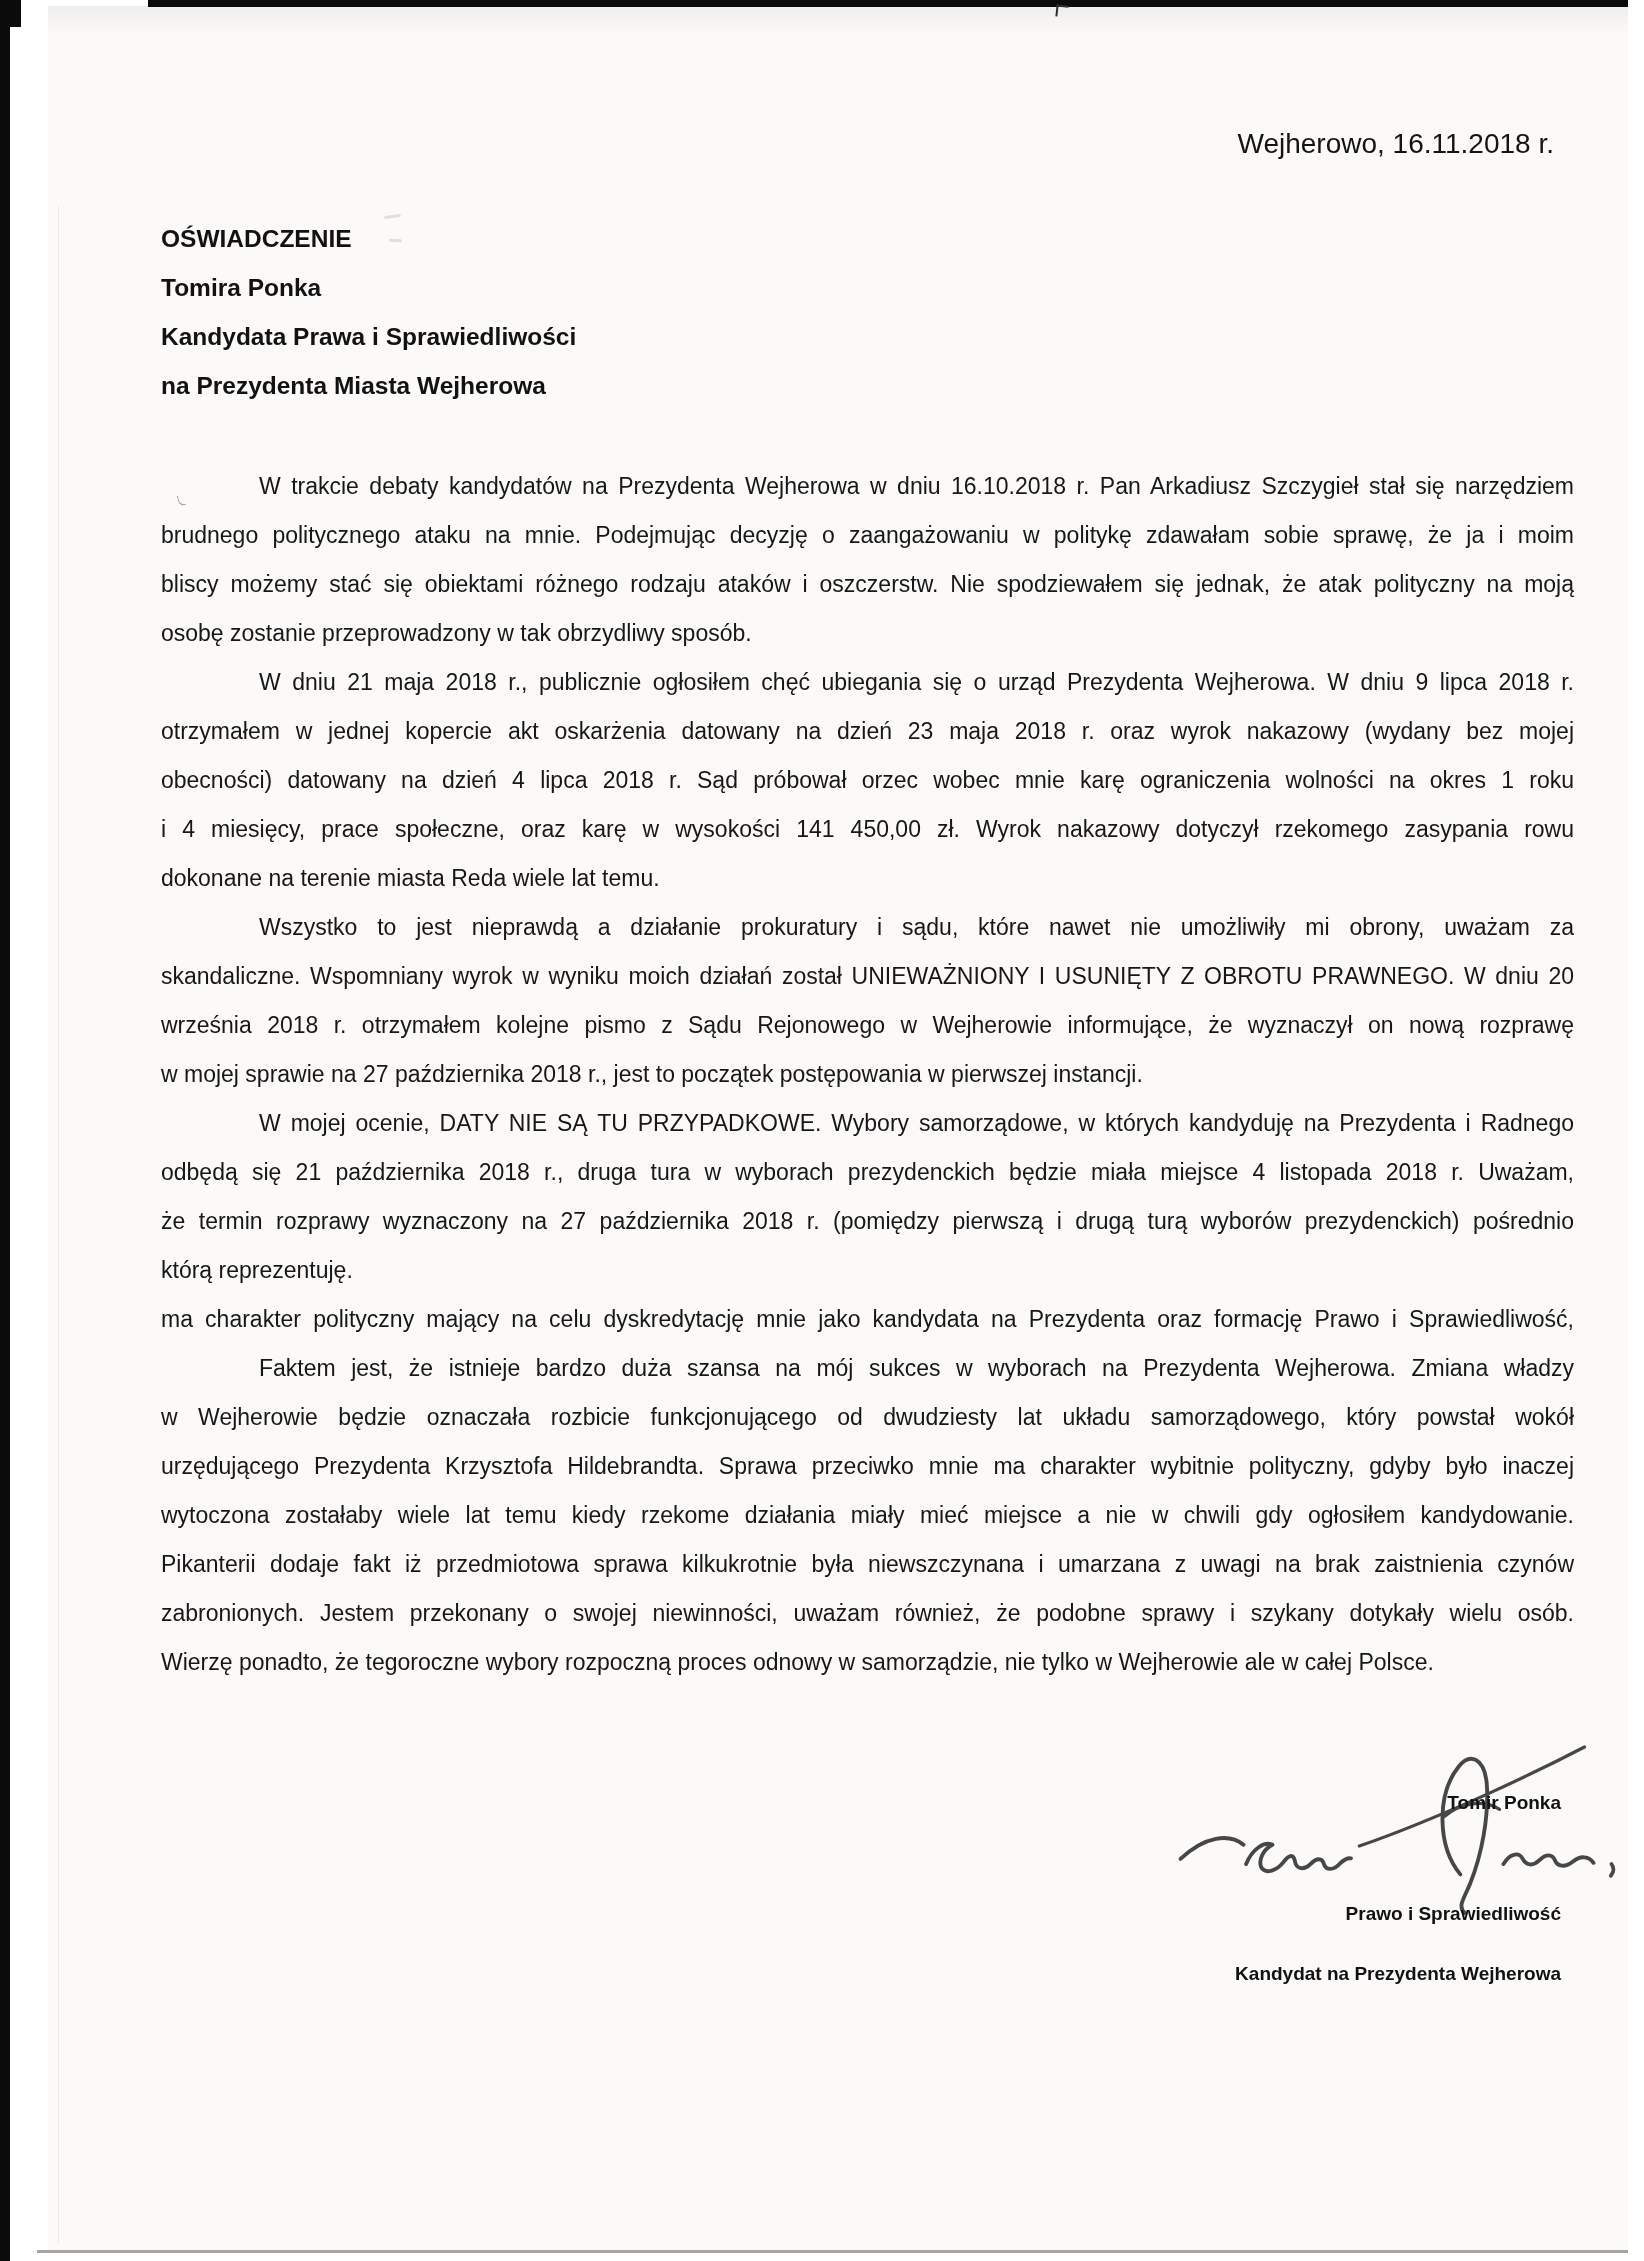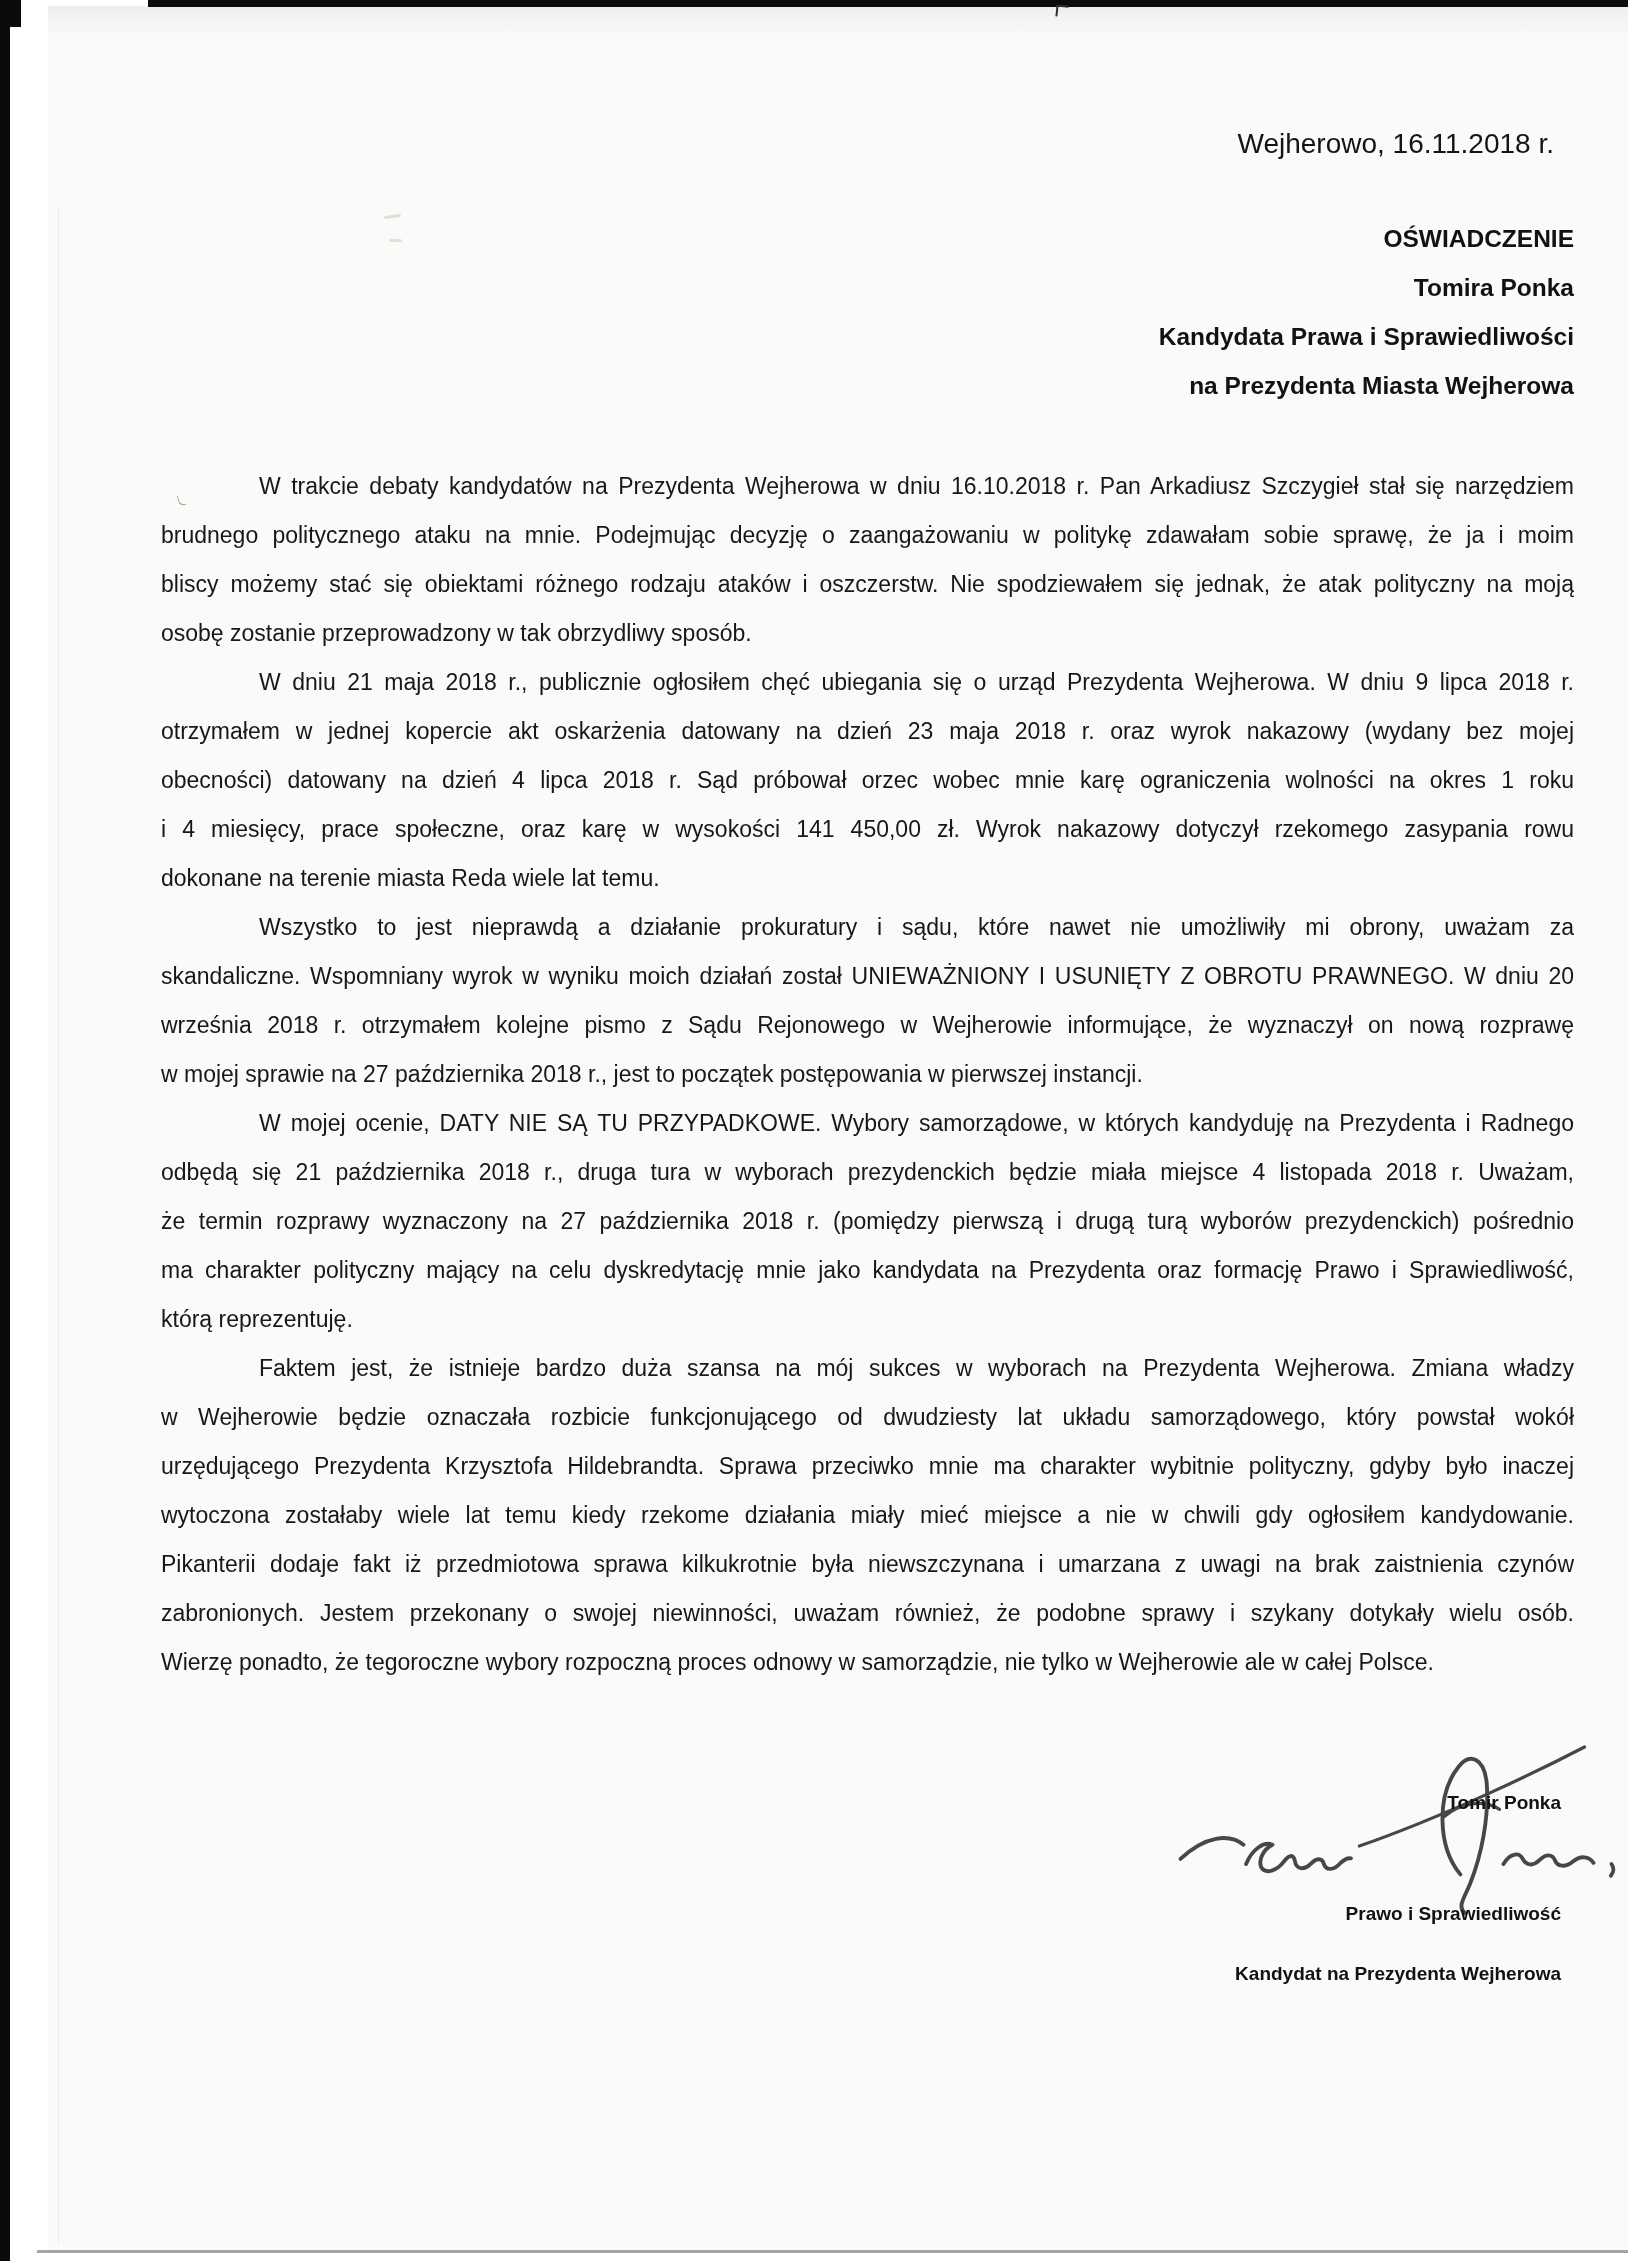--- a/index.html
+++ b/index.html
@@ -46,21 +46,21 @@
   .smudge{position:absolute;background:#e0dfdc;border-radius:1.9px;}
   .smudge.s1{left:384px;top:215px;width:17px;height:3.2px;transform:rotate(-8deg);}
   .smudge.s2{left:389px;top:239px;width:13px;height:2.6px;transform:rotate(4deg);}
   
   .date{
     position:absolute;top:128px;right:74px;
     font-size:28px;line-height:32px;color:#141414;
   }
   
   .titleblock{position:absolute;left:161px;top:214px;width:1413px;}
-  .tl{height:49px;line-height:49px;text-align:right;font-weight:700;font-size:24.5px;color:#121212;}
+  .tl{height:49px;line-height:49px;text-align:left;font-weight:700;font-size:24.5px;color:#121212;}
   
   .bodycol{position:absolute;left:161px;top:462px;width:1413px;}
   .para{display:block;}
   .ln{
     height:49px;line-height:49px;font-size:23px;color:#171717;
     text-align:justify;text-align-last:justify;
     overflow:hidden;white-space:normal;
   }
   .ln.fst{text-indent:98px;}
   .ln.end{text-align:center;text-align-last:left;}
@@ -116,22 +116,22 @@
     <div class="para">
         <div class="ln fst">Wszystko to jest nieprawdą a działanie prokuratury i sądu, które nawet nie umożliwiły mi obrony, uważam za</div>
         <div class="ln">skandaliczne. Wspomniany wyrok w wyniku moich działań został UNIEWAŻNIONY I USUNIĘTY Z OBROTU PRAWNEGO. W dniu 20</div>
         <div class="ln">września 2018 r. otrzymałem kolejne pismo z Sądu Rejonowego w Wejherowie informujące, że wyznaczył on nową rozprawę</div>
         <div class="ln end">w mojej sprawie na 27 października 2018 r., jest to początek postępowania w pierwszej instancji.</div>
       </div>
     <div class="para">
         <div class="ln fst">W mojej ocenie, DATY NIE SĄ TU PRZYPADKOWE. Wybory samorządowe, w których kandyduję na Prezydenta i Radnego</div>
         <div class="ln">odbędą się 21 października 2018 r., druga tura w wyborach prezydenckich będzie miała miejsce 4 listopada 2018 r. Uważam,</div>
         <div class="ln">że termin rozprawy wyznaczony na 27 października 2018 r. (pomiędzy pierwszą i drugą turą wyborów prezydenckich) pośrednio</div>
+        <div class="ln end">którą reprezentuję.</div>
         <div class="ln">ma charakter polityczny mający na celu dyskredytację mnie jako kandydata na Prezydenta oraz formację Prawo i Sprawiedliwość,</div>
-        <div class="ln end">którą reprezentuję.</div>
       </div>
     <div class="para">
         <div class="ln fst">Faktem jest, że istnieje bardzo duża szansa na mój sukces w wyborach na Prezydenta Wejherowa. Zmiana władzy</div>
         <div class="ln">w Wejherowie będzie oznaczała rozbicie funkcjonującego od dwudziesty lat układu samorządowego, który powstał wokół</div>
         <div class="ln">urzędującego Prezydenta Krzysztofa Hildebrandta. Sprawa przeciwko mnie ma charakter wybitnie polityczny, gdyby było inaczej</div>
         <div class="ln">wytoczona zostałaby wiele lat temu kiedy rzekome działania miały mieć miejsce a nie w chwili gdy ogłosiłem kandydowanie.</div>
         <div class="ln">Pikanterii dodaje fakt iż przedmiotowa sprawa kilkukrotnie była niewszczynana i umarzana z uwagi na brak zaistnienia czynów</div>
         <div class="ln">zabronionych. Jestem przekonany o swojej niewinności, uważam również, że podobne sprawy i szykany dotykały wielu osób.</div>
         <div class="ln end">Wierzę ponadto, że tegoroczne wybory rozpoczną proces odnowy w samorządzie, nie tylko w Wejherowie ale w całej Polsce.</div>
       </div>

